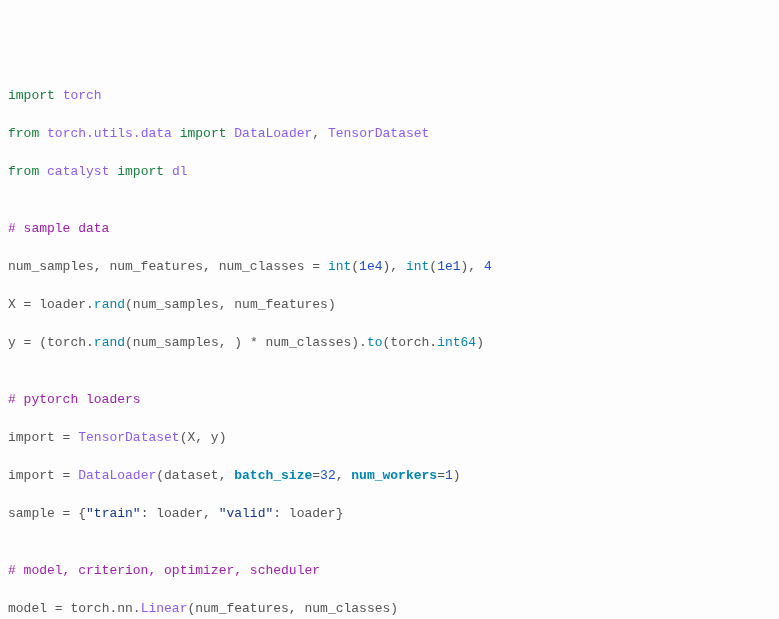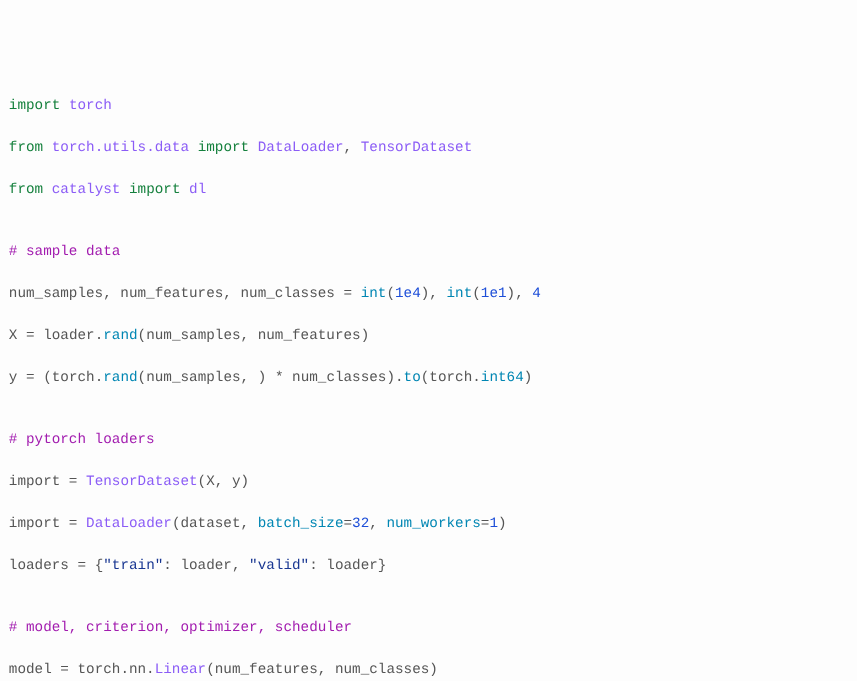--- a/index.html
+++ b/index.html
@@ -20,40 +20,40 @@
   
   .kw   { color: #15803d; }   
   .mod  { color: #8b5cf6;    }   
   .op   { color: #555;    }   
   .cmt  { color: #a21caf; }   
   .num  { color: #1d4ed8; }   
   .str  { color: #183691; }   
   .nm   { color: #8b5cf6; }   
   .fn   { color: #0086b3; }   
   .vr   { color: #555; text-align: right;    }   
-  .attr { color: #0086b3; }   
+  .attr { color: #0086b3; font-weight: bold; }   
 </style>
 </head>
 <body>
 
 
 
 <span class="line"><span class="kw">import</span><span class="mod"> </span><span class="mod">torch</span></span>
 <span class="line"><span class="kw">from</span><span> </span><span class="mod">torch.utils.data</span><span> </span><span class="kw">import</span><span> </span><span class="nm">DataLoader</span><span class="op">, </span><span class="nm">TensorDataset</span></span>
 <span class="line"><span class="kw">from</span><span> </span><span class="mod">catalyst</span><span> </span><span class="kw">import</span><span> </span><span class="mod">dl</span></span>
 <span class="line"></span>
 <span class="line"><span class="cmt"># sample data</span></span>
 <span class="line"><span class="vr">num_samples, num_features, num_classes </span><span class="op">=</span><span> </span><span class="fn">int</span><span class="op">(</span><span class="num">1e4</span><span class="op">), </span><span class="fn">int</span><span class="op">(</span><span class="num">1e1</span><span class="op">), </span><span class="num">4</span></span>
 <span class="line"><span class="vr">X </span><span class="op">=</span><span class="vr"> loader.</span><span class="fn">rand</span><span class="op">(num_samples, num_features)</span></span>
 <span class="line"><span class="vr">y </span><span class="op">=</span><span class="vr"> (torch.</span><span class="fn">rand</span><span class="vr">(num_samples, ) </span><span class="op">*</span><span class="vr"> num_classes).</span><span class="fn">to</span><span class="vr">(torch.</span><span class="fn">int64</span><span class="op">)</span></span>
 <span class="line"></span>
 <span class="line"><span class="cmt"># pytorch loaders</span></span>
 <span class="line"><span class="vr">import </span><span class="op">=</span><span> </span><span class="nm">TensorDataset</span><span class="op">(X, y)</span></span>
 <span class="line"><span class="vr">import </span><span class="op">=</span><span> </span><span class="nm">DataLoader</span><span class="vr">(dataset, </span><span class="attr">batch_size</span><span class="op">=</span><span class="num">32</span><span class="op">, </span><span class="attr">num_workers</span><span class="op">=</span><span class="num">1</span><span class="op">)</span></span>
-<span class="line"><span class="vr">loaders </span><span class="op">=</span><span class="op"> {</span><span class="str">"train"</span><span class="vr">: loader, </span><span class="str">"valid"</span><span class="vr">: loader}</span></span>
+<span class="line"><span class="vr">sample </span><span class="op">=</span><span class="op"> {</span><span class="str">"train"</span><span class="vr">: loader, </span><span class="str">"valid"</span><span class="vr">: loader}</span></span>
 <span class="line"></span>
 <span class="line"><span class="cmt"># model, criterion, optimizer, scheduler</span></span>
 <span class="line"><span class="vr">model </span><span class="op">=</span><span class="vr"> torch.nn.</span><span class="nm">Linear</span><span class="op">(num_features, num_classes)</span></span>
 
 
 
 <span class="line"></span>
 
 
 

